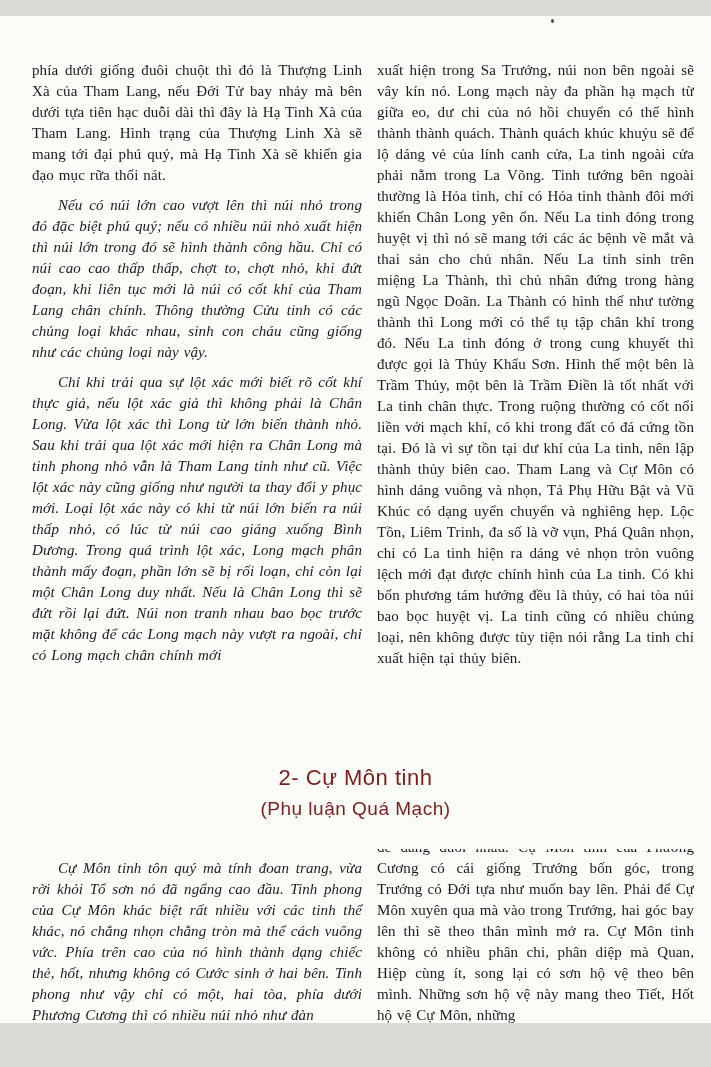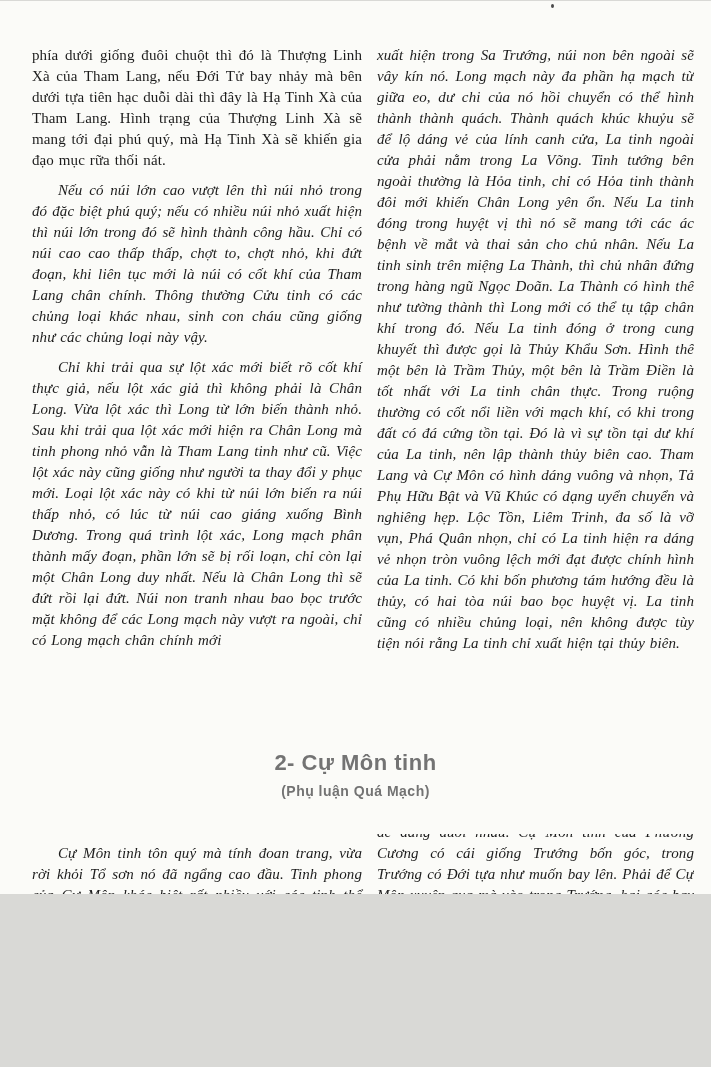--- a/index.html
+++ b/index.html
@@ -1,41 +1,41 @@
 <!DOCTYPE html>
 <html style="--watermark-box: #c4695e; --watermark-red: #c5333c; --ink: #1c1c1c; --paper: #fbfbf8;"><head>
 <meta charset="utf-8">
 <style>
   html,body{margin:0;padding:0;background:#d9d9d6;}
   .page{
     position:relative;
-    width:711px;height:893px;
-    margin:1px auto;
+    width:711px;height:1007px;
+    margin:16px auto;
     background:#fbfbf8;
     overflow:hidden;
     font-family:"Liberation Serif", serif;
     color:#1c1c1c;
   }
   .speck{position:absolute;left:551px;top:3px;width:3px;height:4px;background:#4a4a4a;border-radius:50%;}
   .cols{position:absolute;left:32px;width:662px;display:flex;gap:15px;}
   .cols.top{top:44px;height:662px;overflow:hidden;}
   .cols.bottom{top:833px;height:186px;overflow:hidden;align-items:flex-end;}
   .col{text-align:justify;font-size:15px;line-height:21px;word-spacing:1px;letter-spacing:.1px;}
   .col.cleft{width:330px;}
-  .col.cright{width:317px;font-style:italic;}
+  .col.cright{width:317px;}
   .para{margin:0 0 9px 0;}
   .para.indent{text-indent:26px;font-style:italic;}
   .heading{
     position:absolute;top:749px;left:0;width:100%;
     text-align:center;
     font-family:"Liberation Sans", sans-serif;
-    font-weight:bold;color:#737373;
+    font-weight:normal;color:#7f1d1d;
   }
   .h-line1{font-size:22px;letter-spacing:.5px;margin-bottom:7px;}
-  .h-line2{font-size:14px;letter-spacing:.5px;}
+  .h-line2{font-size:19px;letter-spacing:.5px;}
   .page-number{position:absolute;left:31px;top:1025px;font-size:17px;letter-spacing:1px;color:#14532d;}
   .watermark{position:absolute;left:535px;top:1009px;display:flex;align-items:center;gap:7px;}
   .wm-box{
     width:47px;height:47px;flex:0 0 auto;
     background:var(--watermark-box,#c4695e);
     display:flex;align-items:center;justify-content:center;
     box-shadow:inset 0 0 0 1px rgba(120,40,30,.35);
   }
   .wm-text{
     font-size:23px;font-style:italic;font-weight:bold;

